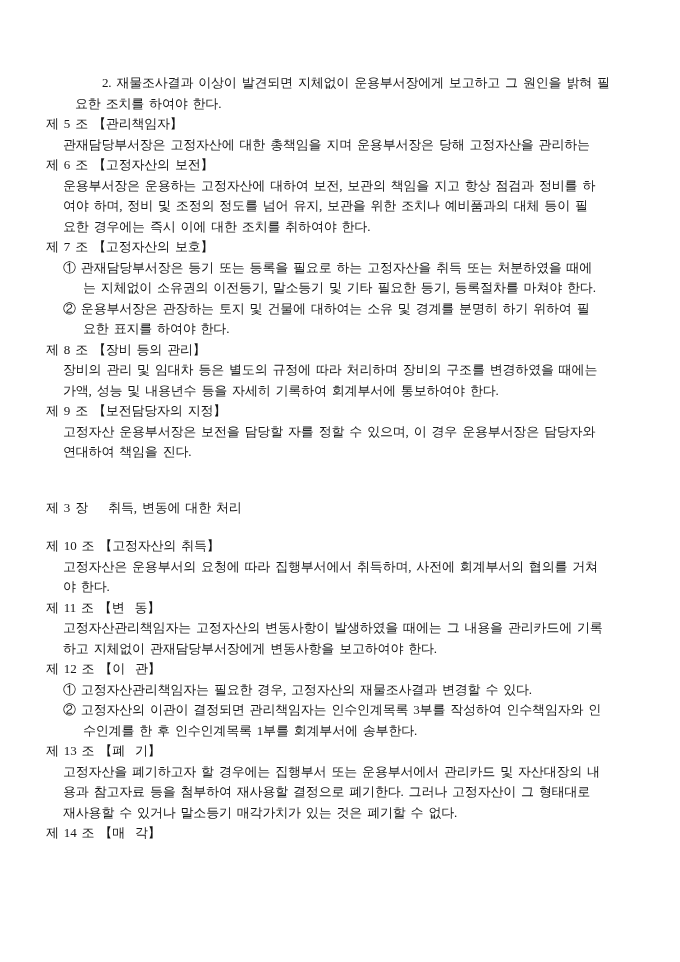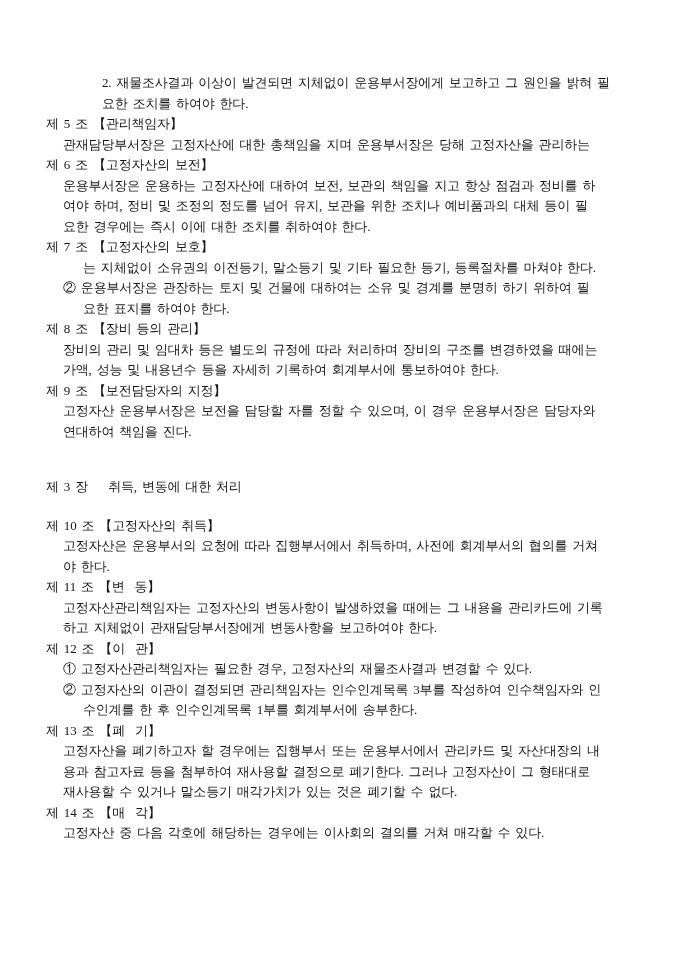--- a/index.html
+++ b/index.html
@@ -36,36 +36,37 @@
   .line.article { margin-left: 0; }
   
   .line.chapter { margin-left: 0; margin-top: 35px; margin-bottom: 18px; }
   
   .line.body { margin-left: 17px; }
   
   .line.circ-item { margin-left: 17px; }
   .line.circ-cont { margin-left: 37px; }
   
   .line.num-item { margin-left: 56px; }
-  .line.num-cont { margin-left: 56px; }
+  .line.num-cont { margin-left: 29px; }
 </style>
 </head>
 <body>
 
 <div class="page">
   <div class="doc-body">
       <div class="line num-item">2. 재물조사결과 이상이 발견되면 지체없이 운용부서장에게 보고하고 그 원인을 밝혀 필</div>
       <div class="line num-cont">요한 조치를 하여야 한다.</div>
       <div class="line article">제 5 조 【관리책임자】</div>
       <div class="line body">관재담당부서장은 고정자산에 대한 총책임을 지며 운용부서장은 당해 고정자산을 관리하는</div>
       <div class="line article">제 6 조 【고정자산의 보전】</div>
       <div class="line body">운용부서장은 운용하는 고정자산에 대하여 보전, 보관의 책임을 지고 항상 점검과 정비를 하</div>
       <div class="line body">여야 하며, 정비 및 조정의 정도를 넘어 유지, 보관을 위한 조치나 예비품과의 대체 등이 필</div>
       <div class="line body">요한 경우에는 즉시 이에 대한 조치를 취하여야 한다.</div>
       <div class="line article">제 7 조 【고정자산의 보호】</div>
+      <div class="line circ-item">① 관재담당부서장은 등기 또는 등록을 필요로 하는 고정자산을 취득 또는 처분하였을 때에</div>
       <div class="line circ-cont">는 지체없이 소유권의 이전등기, 말소등기 및 기타 필요한 등기, 등록절차를 마쳐야 한다.</div>
       <div class="line circ-item">② 운용부서장은 관장하는 토지 및 건물에 대하여는 소유 및 경계를 분명히 하기 위하여 필</div>
       <div class="line circ-cont">요한 표지를 하여야 한다.</div>
       <div class="line article">제 8 조 【장비 등의 관리】</div>
       <div class="line body">장비의 관리 및 임대차 등은 별도의 규정에 따라 처리하며 장비의 구조를 변경하였을 때에는</div>
       <div class="line body">가액, 성능 및 내용년수 등을 자세히 기록하여 회계부서에 통보하여야 한다.</div>
       <div class="line article">제 9 조 【보전담당자의 지정】</div>
       <div class="line body">고정자산 운용부서장은 보전을 담당할 자를 정할 수 있으며, 이 경우 운용부서장은 담당자와</div>
       <div class="line body">연대하여 책임을 진다.</div>
       <div class="line chapter">제 3 장    취득, 변동에 대한 처리</div>
@@ -77,15 +78,14 @@
       <div class="line body">하고 지체없이 관재담당부서장에게 변동사항을 보고하여야 한다.</div>
       <div class="line article">제 12 조 【이  관】</div>
       <div class="line circ-item">① 고정자산관리책임자는 필요한 경우, 고정자산의 재물조사결과 변경할 수 있다.</div>
       <div class="line circ-item">② 고정자산의 이관이 결정되면 관리책임자는 인수인계목록 3부를 작성하여 인수책임자와 인</div>
       <div class="line circ-cont">수인계를 한 후 인수인계목록 1부를 회계부서에 송부한다.</div>
       <div class="line article">제 13 조 【폐  기】</div>
       <div class="line body">고정자산을 폐기하고자 할 경우에는 집행부서 또는 운용부서에서 관리카드 및 자산대장의 내</div>
       <div class="line body">용과 참고자료 등을 첨부하여 재사용할 결정으로 폐기한다. 그러나 고정자산이 그 형태대로</div>
       <div class="line body">재사용할 수 있거나 말소등기 매각가치가 있는 것은 폐기할 수 없다.</div>
       <div class="line article">제 14 조 【매  각】</div>
-      <div class="line body">고정자산 중 다음 각호에 해당하는 경우에는 이사회의 결의를 거쳐 매각할 수 있다.</div>
     </div>
 </div>
 
 </body></html>

